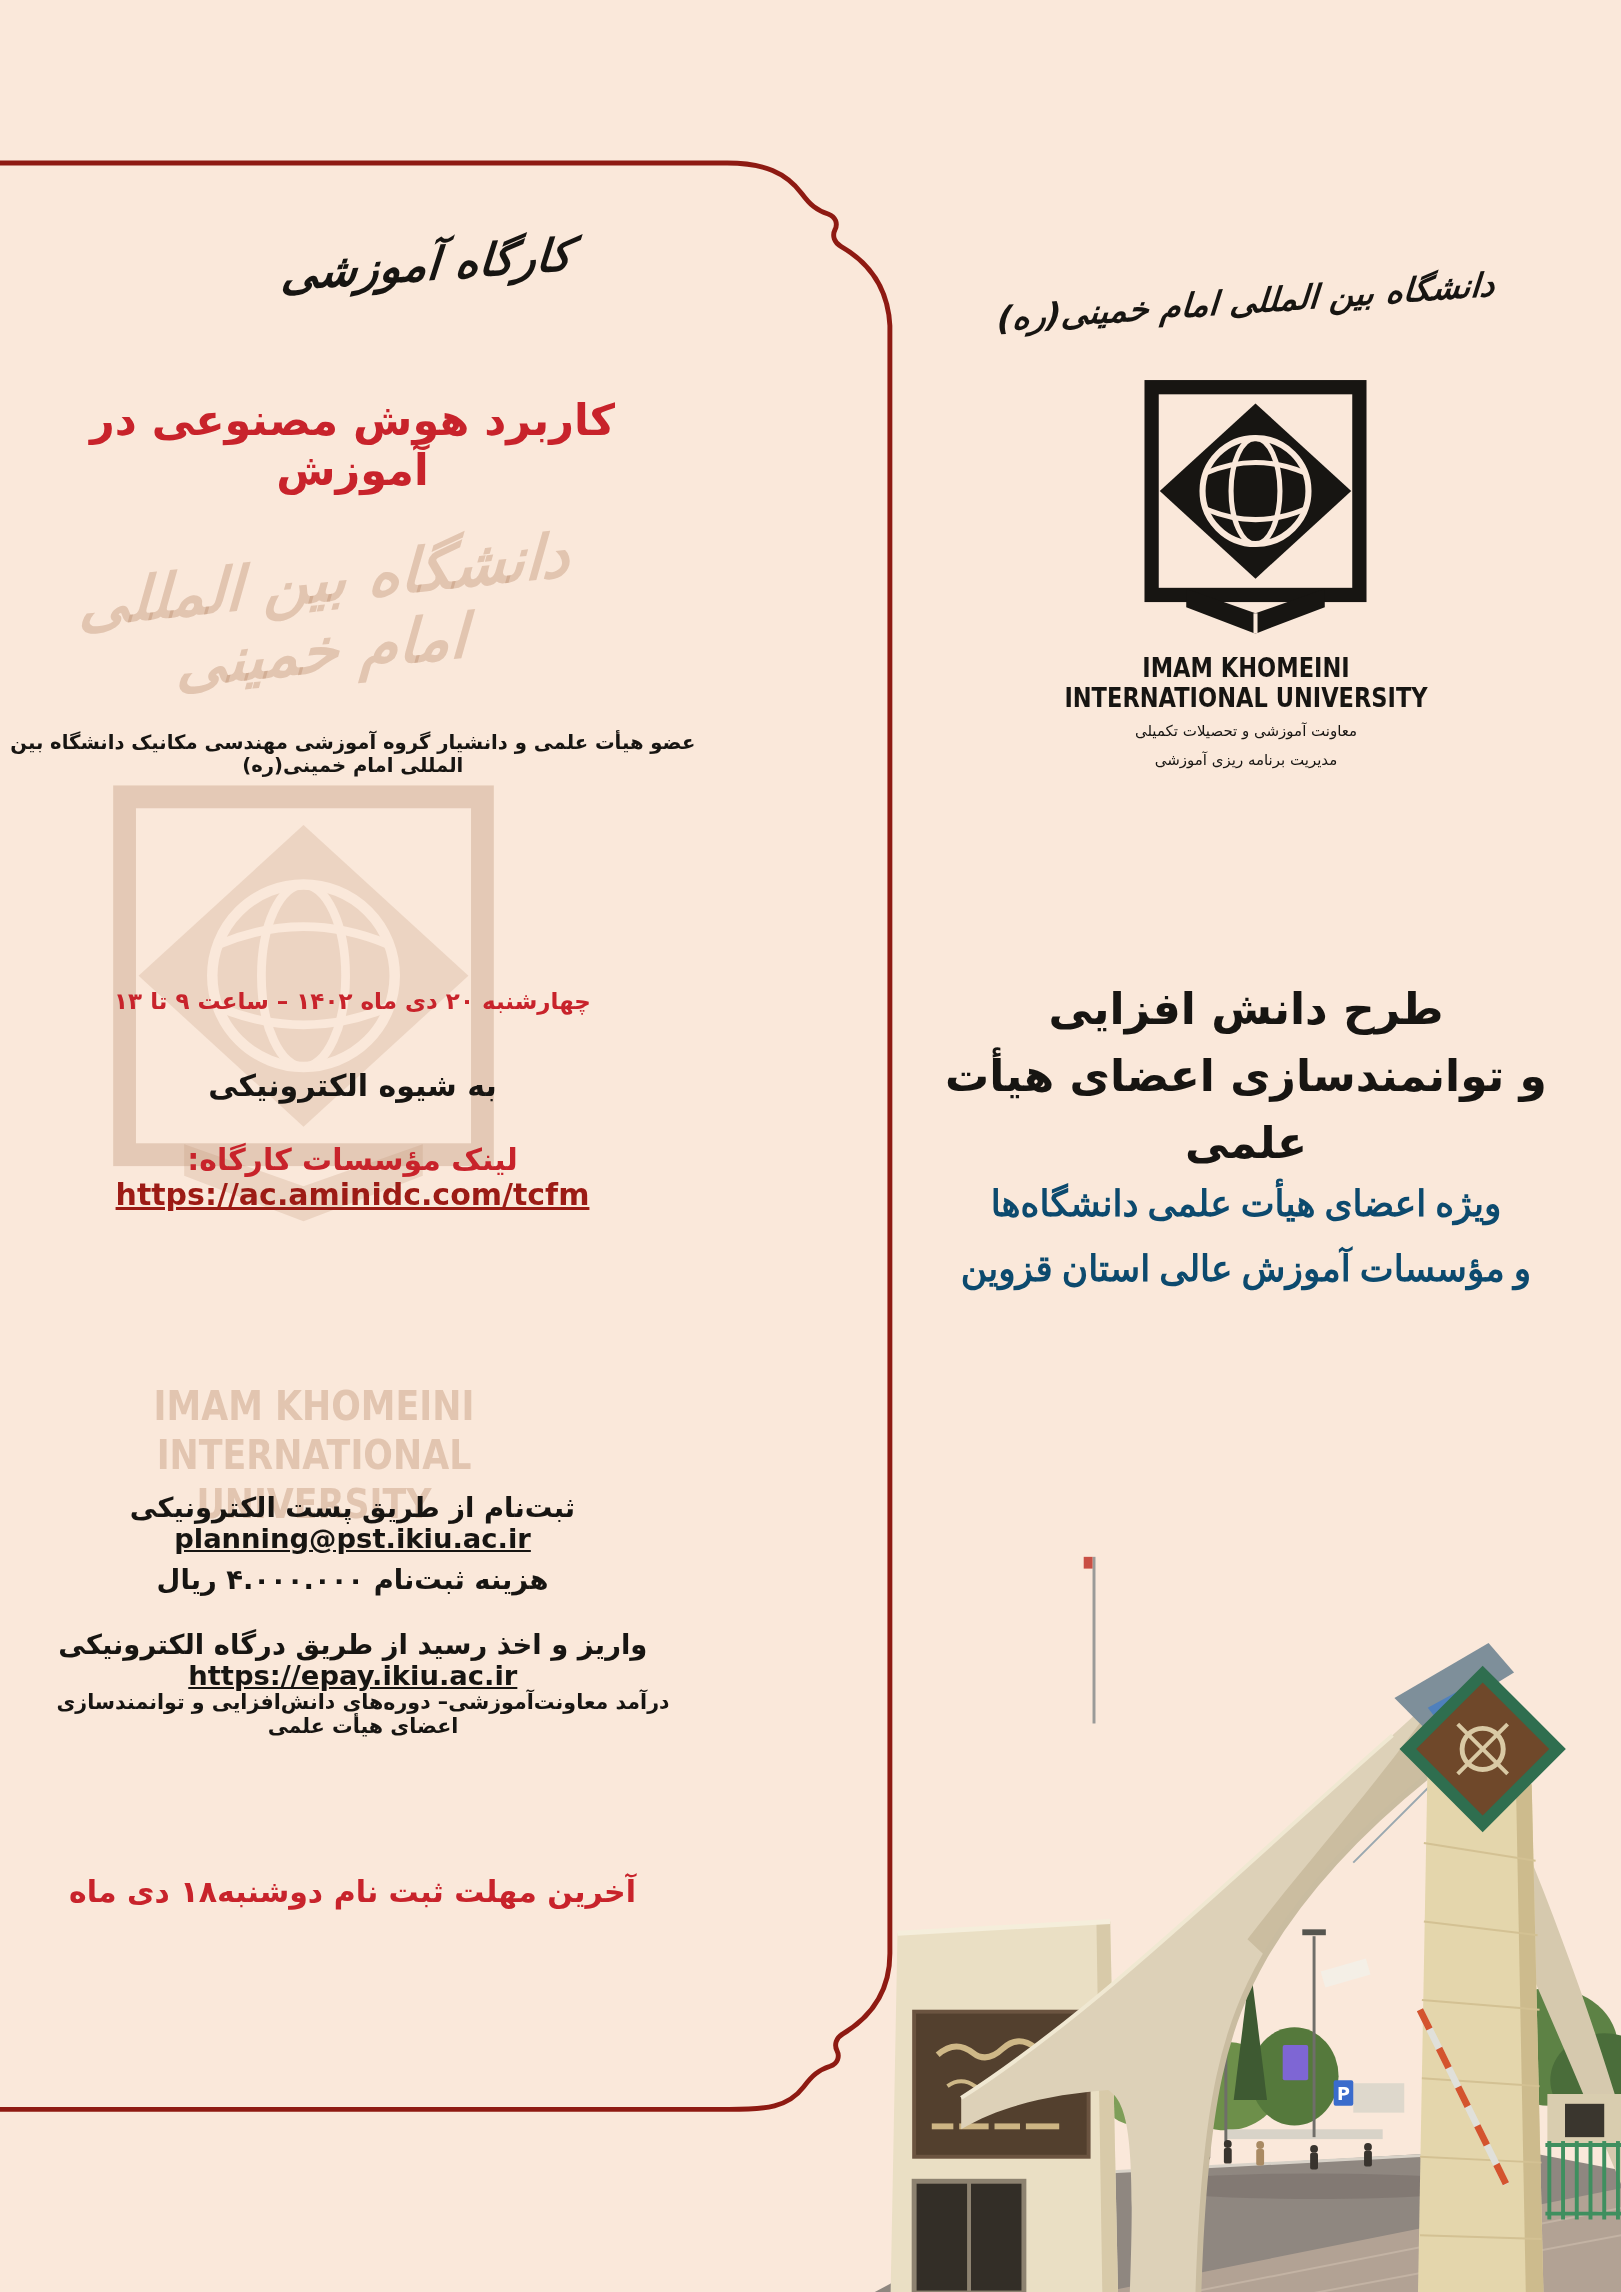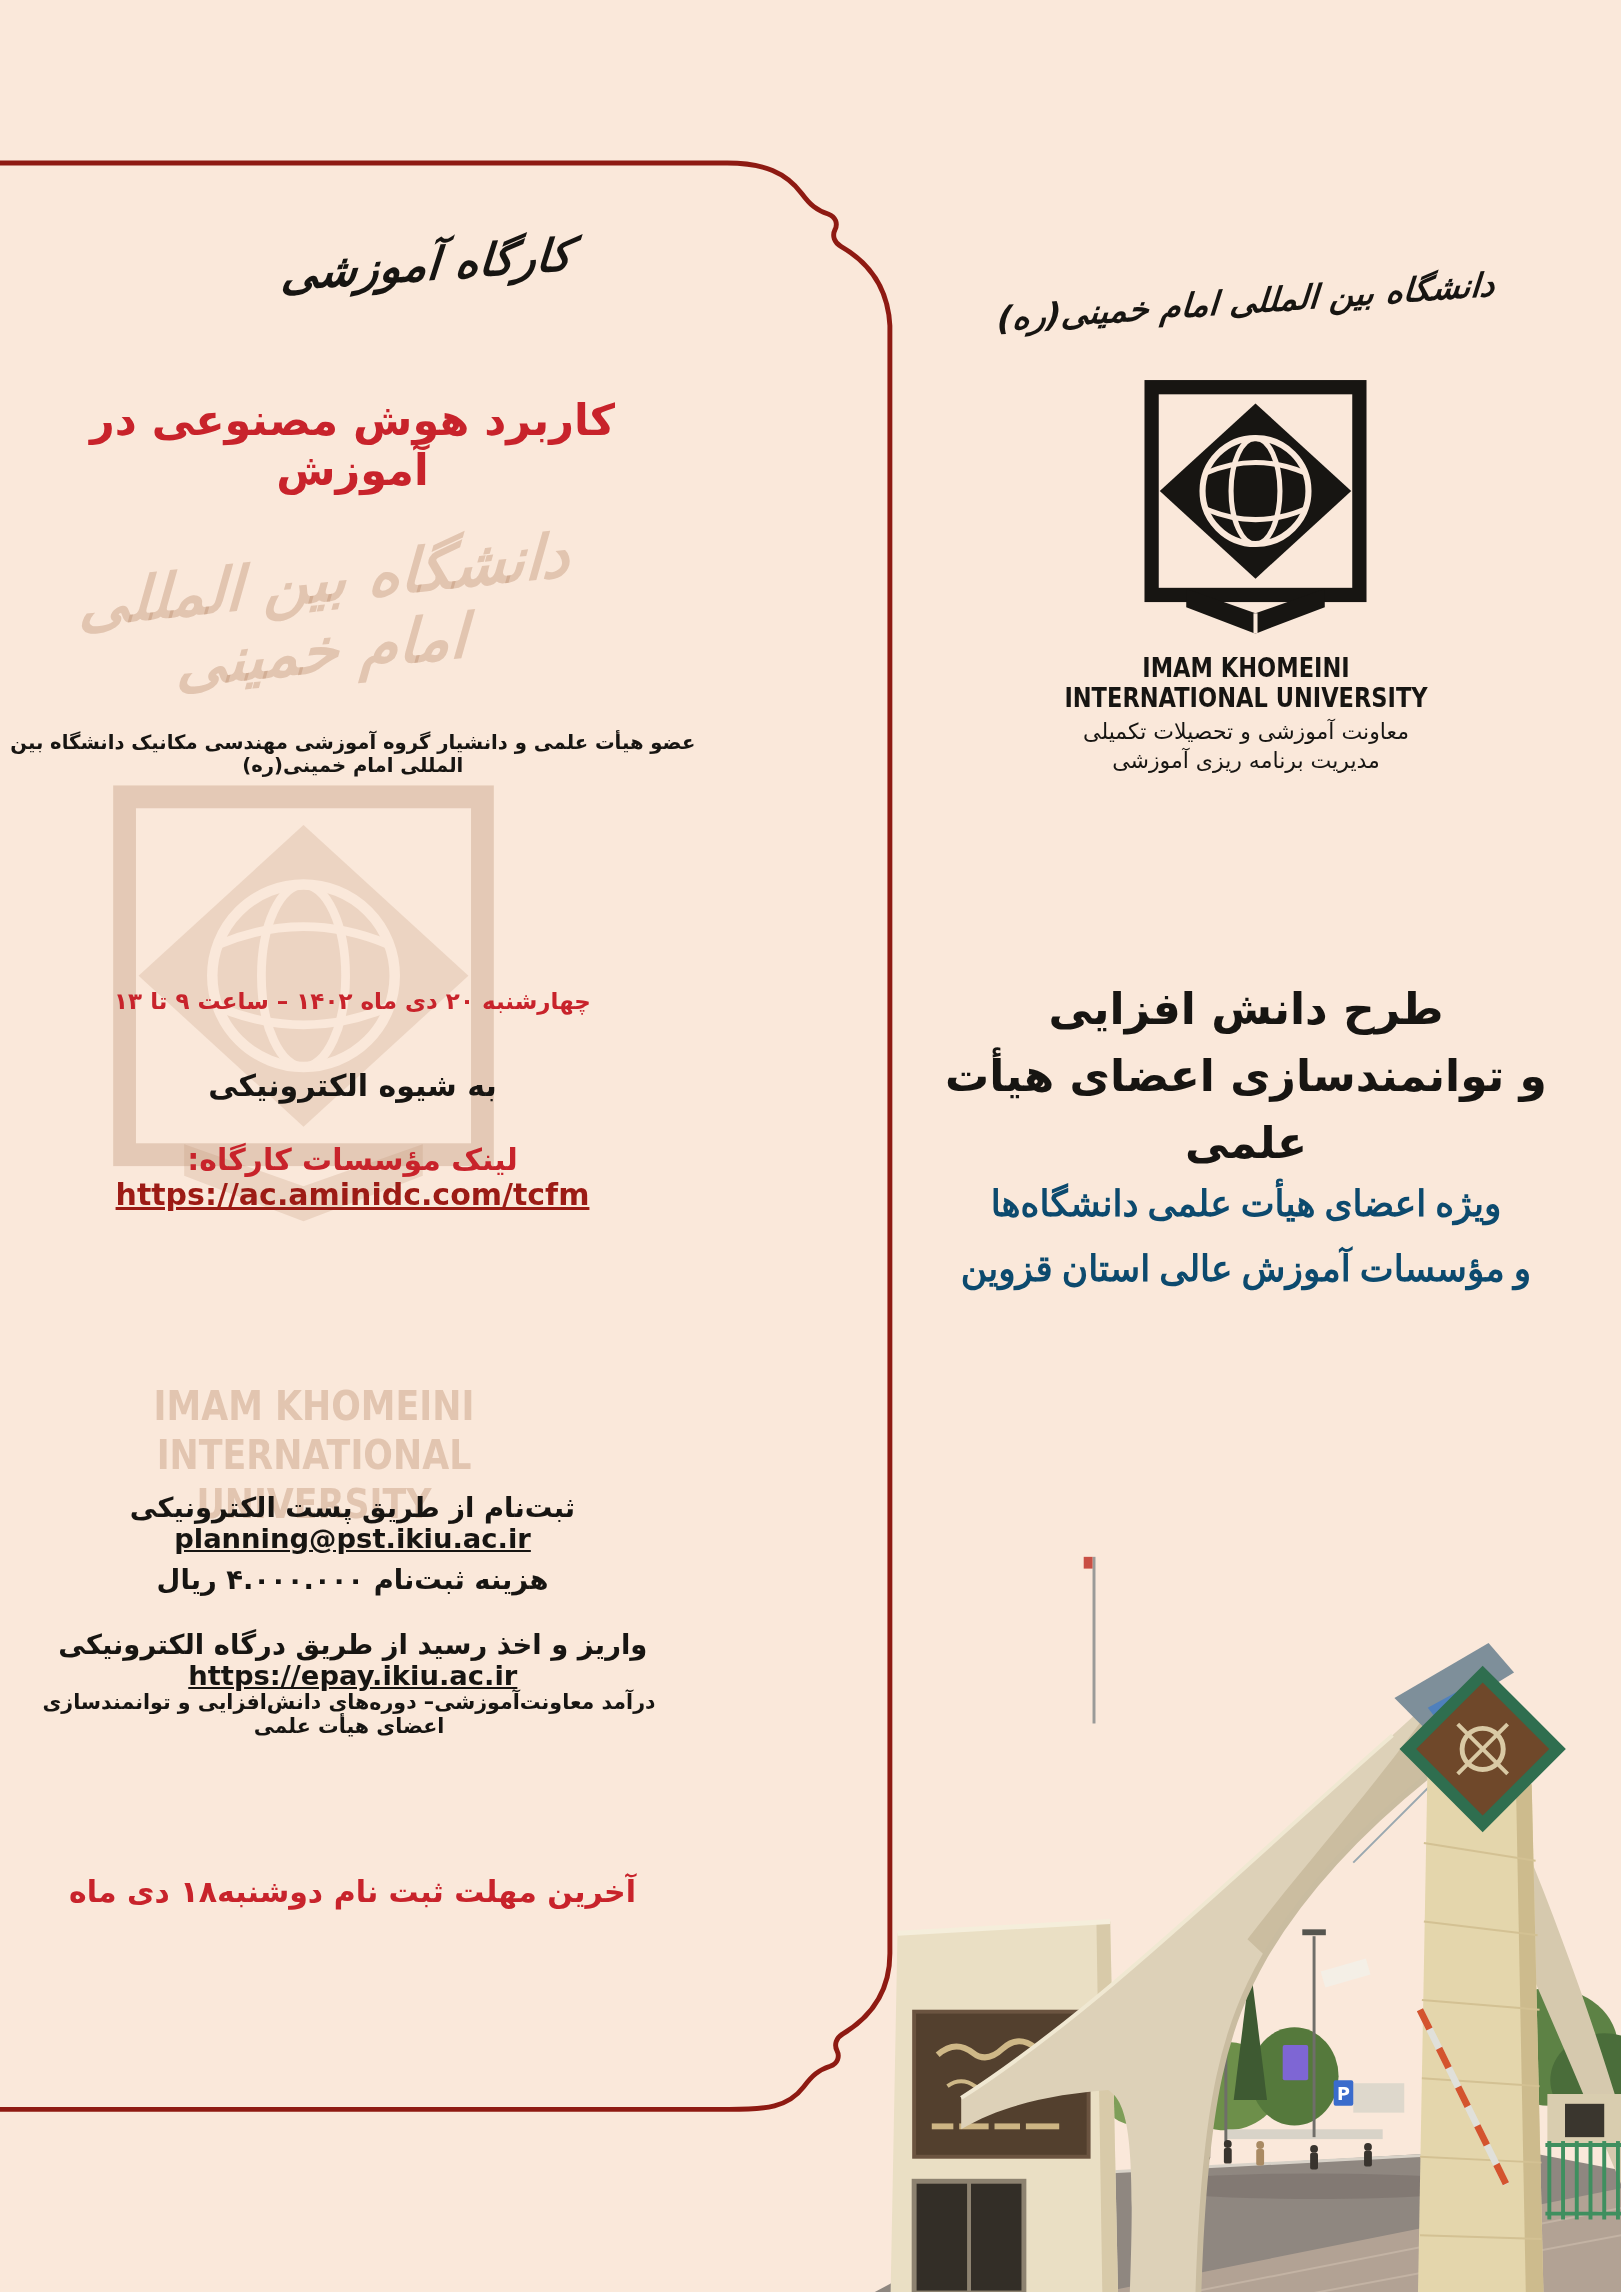--- a/index.html
+++ b/index.html
@@ -226,21 +226,21 @@
     <a class="black-link">planning@pst.ikiu.ac.ir</a>
   </div>
 
   <div class="abs panel-line" style="top:1564px;font-size:27.4px;">هزینه ثبت‌نام ۴.۰۰۰.۰۰۰ ریال</div>
 
   <div class="abs panel-line" style="top:1629px;font-size:27.4px;left:9.8px;width:686px;">
     <span>واریز و اخذ رسید از طریق درگاه الکترونیکی</span>
     <a class="black-link">https://epay.ikiu.ac.ir</a>
   </div>
 
-  <div class="abs panel-line" style="top:1690px;font-size:20.6px;left:6px;width:686px;">درآمد معاونت‌آموزشی– دوره‌های دانش‌افزایی و توانمندسازی اعضای هیأت علمی</div>
+  <div class="abs panel-line" style="top:1690px;font-size:20.6px;left:20px;width:686px;">درآمد معاونت‌آموزشی– دوره‌های دانش‌افزایی و توانمندسازی اعضای هیأت علمی</div>
 
   <div class="abs panel-line red" style="top:1874px;font-size:30px;">آخرین مهلت ثبت نام دوشنبه۱۸ دی ماه</div>
 
   <div class="abs right-line calli" style="top:282px;font-size:33px;">دانشگاه بین المللی امام خمینی(ره)</div>
 
   <svg class="abs" style="left:1133px;top:377px;" width="245" height="276" viewBox="0 0 240 271">
     <rect x="18" y="10" width="204" height="204" fill="none" stroke="#171512" stroke-width="14"></rect>
     <polygon points="120,26 214,112 120,198 26,112" fill="#171512"></polygon>
     <g>
       <circle cx="120" cy="112" r="52" fill="none" stroke="#fae8da" stroke-width="6"></circle>
@@ -250,21 +250,21 @@
     </g>
     <path d="M52,208 L120,232 L188,208 L188,226 L120,252 L52,226 Z" fill="#171512"></path>
     <line x1="120" y1="232" x2="120" y2="252" stroke="#fae8da" stroke-width="4"></line>
   </svg>
 
   <div class="abs right-line" style="top:653px;font-size:26.5px;line-height:30px;direction:ltr;">
     <span class="en-condensed">IMAM KHOMEINI</span>
     <span class="en-condensed">INTERNATIONAL UNIVERSITY</span>
   </div>
 
-  <div class="abs right-line" style="top:717px;font-size:22px;line-height:29px;font-weight:400;">
+  <div class="abs right-line" style="top:717px;font-size:15px;line-height:29px;font-weight:400;">
     <div>معاونت آموزشی و تحصیلات تکمیلی</div>
     <div>مدیریت برنامه ریزی آموزشی</div>
   </div>
 
   <div class="abs right-line" style="top:975px;font-size:44px;line-height:67px;">
     <div>طرح دانش افزایی</div>
     <div>و توانمندسازی اعضای هیأت علمی</div>
   </div>
 
   <div class="abs right-line navy" style="top:1172px;font-size:36px;line-height:65px;">

